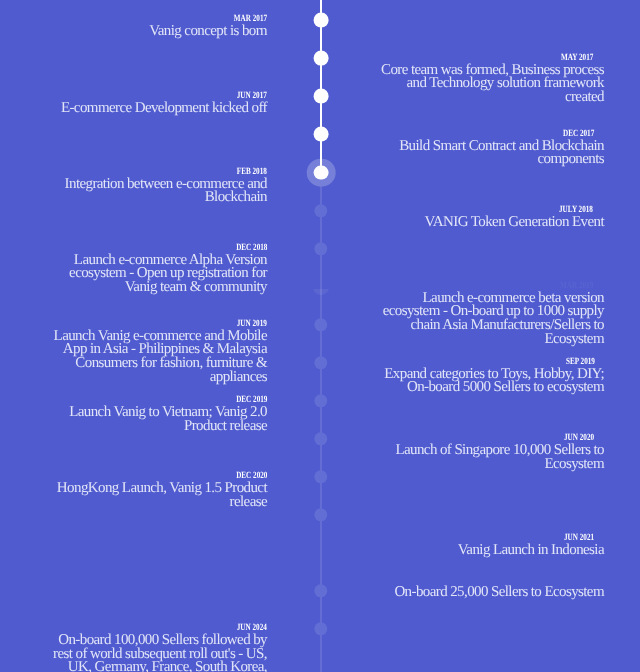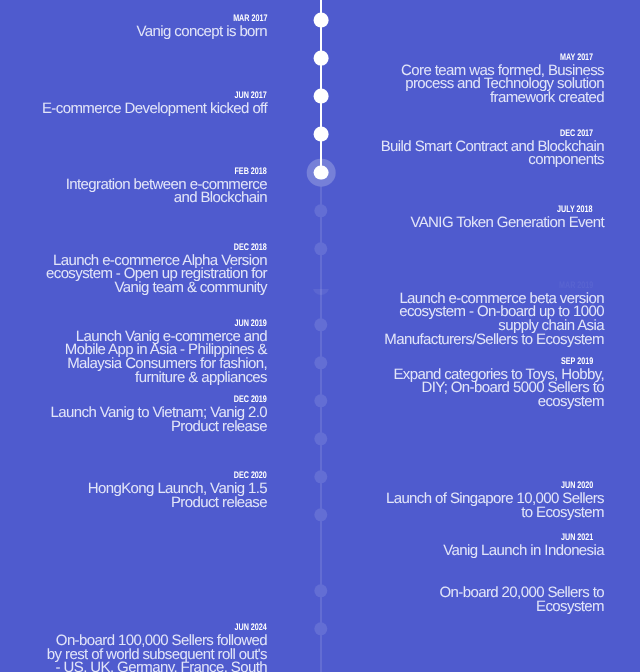--- a/index.html
+++ b/index.html
@@ -6,21 +6,21 @@
   html,body{margin:0;padding:0;}
   body{
     width:640px;height:672px;overflow:hidden;
     background:#4f5bce;
     font-family:"Liberation Sans", sans-serif;
     -webkit-font-smoothing:antialiased;
     text-rendering:geometricPrecision;
   }
   *{-webkit-font-smoothing:antialiased;}
   .item{will-change:opacity;opacity:0.999;}
-  .roadmap{position:relative;width:624px;height:672px;}
+  .roadmap{position:relative;width:624px;height:672px;font-family:Liberation Serif, serif;}
   .spine{position:absolute;left:320px;top:0;width:2px;background:rgba(255,255,255,0.115);}
   .spine.done{background:#ffffff;}
   .dot{position:absolute;left:321px;width:14.8px;height:14.8px;border-radius:50%;
        background:#ffffff;transform:translate(-50%,-50%);}
   .dot.dim{background:rgb(99,110,212);width:13.4px;height:13.4px;}
   .dot.appearing{background:none;width:16px;height:6px;border-radius:0;margin-top:5px;overflow:hidden;}
   .dot.appearing::after{content:'';position:absolute;left:0;top:-9px;width:16px;height:15px;border-radius:50%;background:rgba(255,255,255,0.07);}
   .halo{position:absolute;left:321px;width:28.6px;height:28.6px;border-radius:50%;
         background:rgb(118,128,216);transform:translate(-50%,-50%);}
   .item{position:absolute;}
@@ -98,33 +98,33 @@
         <div class="desc">Launch Vanig e-commerce and Mobile App in Asia - Philippines &amp; Malaysia Consumers for fashion, furniture &amp; appliances</div>
       </div>
       <div class="item right" style="top: 354.9px;">
         <div class="date"><b>SEP 2019</b></div>
         <div class="desc">Expand categories to Toys, Hobby, DIY; On-board 5000 Sellers to ecosystem</div>
       </div>
       <div class="item left" style="top: 392.95px;">
         <div class="date"><b>DEC 2019</b></div>
         <div class="desc">Launch Vanig to Vietnam; Vanig 2.0 Product release</div>
       </div>
-      <div class="item right" style="top: 431px; margin-top: 48px;">
+      <div class="item right" style="top: 431px;">
         <div class="date"><b>JUN 2020</b></div>
         <div class="desc">Launch of Singapore 10,000 Sellers to Ecosystem</div>
       </div>
       <div class="item left" style="top: 469.05px;">
         <div class="date"><b>DEC 2020</b></div>
         <div class="desc">HongKong Launch, Vanig 1.5 Product release</div>
       </div>
       <div class="item right" style="top: 531px;">
         <div class="date"><b>JUN 2021</b></div>
         <div class="desc">Vanig Launch in Indonesia</div>
       </div>
       <div class="item right" style="top: 583.2px;">
-        <div class="desc">On-board 20,000 Sellers to Ecosystem</div>
+        <div class="desc">On-board 25,000 Sellers to Ecosystem</div>
       </div>
       <div class="item left" style="top: 621.25px;">
         <div class="date"><b>JUN 2024</b></div>
         <div class="desc">On-board 100,000 Sellers followed by rest of world subsequent roll out's - US, UK, Germany, France, South Korea, Canada, Russia, Brazil &amp; Japan</div>
       </div>
     </div>
 </div>
 
 </body></html>

